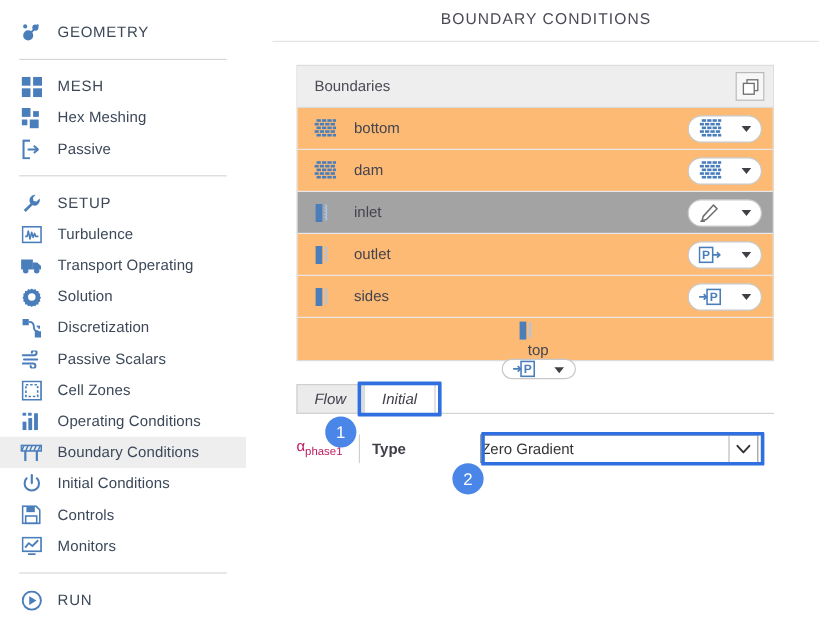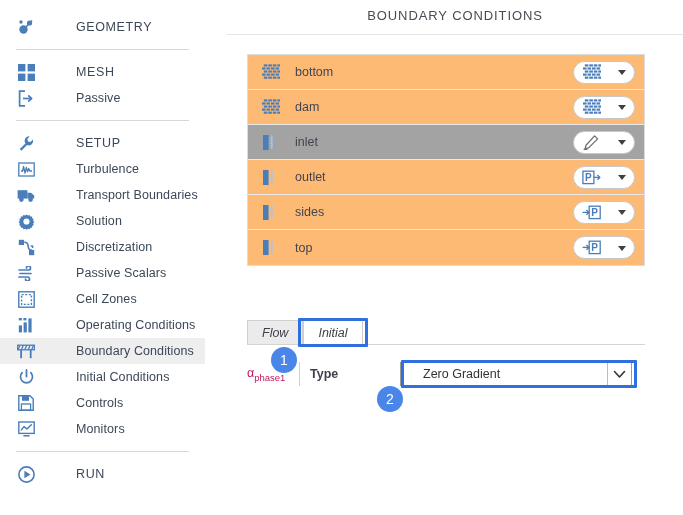--- a/index.html
+++ b/index.html
@@ -25,21 +25,20 @@
     position: relative;
     flex: 0 0 205px;
     padding-top: 14px;
   }
   .nav-item {
     display: flex;
     align-items: center;
     height: 26px;
     padding-left: 16px;
     cursor: default;
-    gap: 28px;
   }
   .nav-item.selected { background: #eeeeee; }
   .nav-ico {
     width: 20px; height: 20px;
     flex: 0 0 20px;
     margin-right: 12px;
     display: flex;
     align-items: center;
     justify-content: center;
   }
@@ -132,21 +131,21 @@
     cursor: pointer;
   }
   .bnd-row {
     height: 35px;
     border-bottom: 1px solid #e8e8e8;
     display: flex;
     align-items: center;
     padding: 0 9px 0 14px;
     background: #fdba74;
   }
-  .bnd-row:last-child { border-bottom: none; }
+  .bnd-row:last-child { border-bottom: none; flex-direction: column; }
   .bnd-row.selected { background: #a3a3a3; }
   .bnd-ico {
     width: 20px; height: 18px;
     flex: 0 0 20px;
     margin-right: 13px;
     display:flex; align-items:center; justify-content:flex-start;
   }
   .bnd-name {
     font-size: 12.5px;
     color: #44444f;
@@ -235,21 +234,21 @@
     border: 1px solid #9a9a9a;
     background: #fff;
     display: flex;
     align-items: center;
     cursor: pointer;
   }
   #type-select-value {
     flex: 1 1 auto;
     font-size: 12.5px;
     color: #333;
-    padding-left: 22px;
+    padding-left: 0;
   }
   #type-select-arrow {
     width: 24px; height: 22px;
     border-left: 1px solid #bdbdbd;
     display: flex; align-items: center; justify-content: center;
   }
 
   
   .anno-box {
     position: absolute;
@@ -295,20 +294,31 @@
             <rect x="9.6" y="0" width="7.4" height="7.4" fill="#4a7ebb"></rect>
             <rect x="0" y="9.6" width="7.4" height="7.4" fill="#4a7ebb"></rect>
             <rect x="9.6" y="9.6" width="7.4" height="7.4" fill="#4a7ebb"></rect>
           </svg>
         </span>
         <span class="nav-label group">MESH</span>
       </div>
       <div class="nav-item">
         <span class="nav-ico">
           <svg width="17" height="17" viewBox="0 0 17 17">
+            <rect x="0" y="0" width="7.4" height="7.4" fill="#4a7ebb"></rect>
+            <rect x="9.6" y="2.6" width="4.8" height="4.8" fill="#4a7ebb"></rect>
+            <rect x="0" y="9.6" width="4.8" height="4.8" fill="#4a7ebb"></rect>
+            <rect x="6.8" y="9.6" width="7.4" height="7.4" fill="#4a7ebb"></rect>
+          </svg>
+        </span>
+        <span class="nav-label">Hex Meshing</span>
+      </div>
+      <div class="nav-item">
+        <span class="nav-ico">
+          <svg width="17" height="17" viewBox="0 0 17 17">
             <path d="M7 1.2 H1.6 V15.8 H7" fill="none" stroke="#4a7ebb" stroke-width="1.7"></path>
             <path d="M5 8.5 H13.2" stroke="#4a7ebb" stroke-width="1.7"></path>
             <path d="M10.2 5.4 L13.6 8.5 L10.2 11.6" fill="none" stroke="#4a7ebb" stroke-width="1.7" stroke-linejoin="round"></path>
           </svg>
         </span>
         <span class="nav-label">Passive</span>
       </div>
       <div class="nav-sep"></div>
       <div class="nav-item">
         <span class="nav-ico">
@@ -329,21 +339,21 @@
       </div>
       <div class="nav-item">
         <span class="nav-ico">
           <svg width="18" height="15" viewBox="0 0 18 15">
             <path d="M0.6 2.2 H10.4 V10.6 H0.6 Z" fill="#4a7ebb"></path>
             <path d="M10.4 4.8 H14 L17.2 7.6 V10.6 H10.4 Z" fill="#4a7ebb"></path>
             <circle cx="4.4" cy="11.6" r="2.3" fill="#4a7ebb"></circle>
             <circle cx="13.6" cy="11.6" r="2.3" fill="#4a7ebb"></circle>
           </svg>
         </span>
-        <span class="nav-label">Transport Boundaries</span>
+        <span class="nav-label">Transport Operating</span>
       </div>
       <div class="nav-item">
         <span class="nav-ico">
           <svg width="17" height="17" viewBox="0 0 17 17">
             <path d="M8.5 0.8 l1.5 1.1 1.8-0.5 0.9 1.6 1.9 0.1 0.1 1.9 1.6 0.9 -0.5 1.8 1.1 1.5 -1.1 1.5 0.5 1.8 -1.6 0.9 -0.1 1.9 -1.9 0.1 -0.9 1.6 -1.8-0.5 -1.5 1.1 -1.5-1.1 -1.8 0.5 -0.9-1.6 -1.9-0.1 -0.1-1.9 -1.6-0.9 0.5-1.8 -1.1-1.5 1.1-1.5 -0.5-1.8 1.6-0.9 0.1-1.9 1.9-0.1 0.9-1.6 1.8 0.5 Z" fill="#4a7ebb" transform="scale(0.92) translate(0.7,0.7)"></path>
             <circle cx="8.5" cy="8.5" r="3.1" fill="#fff"></circle>
           </svg>
         </span>
         <span class="nav-label">Solution</span>
       </div>
@@ -444,20 +454,29 @@
   <div id="gutter"></div>
   <div id="gutter-thumb"></div>
   <div id="gutter-line"></div>
 
   <div id="main">
 
     <div id="page-title">BOUNDARY CONDITIONS</div>
     <div id="title-rule"></div>
 
     <div id="boundaries">
+      <div id="bnd-head">
+        <div id="bnd-head-title">Boundaries</div>
+        <div class="copy-btn">
+          <svg width="15" height="15" viewBox="0 0 15 15">
+            <rect x="4.5" y="1.5" width="9" height="9" fill="#fff" stroke="#6f6f6f" stroke-width="1.1"></rect>
+            <rect x="1.5" y="4.5" width="9" height="9" fill="#fff" stroke="#6f6f6f" stroke-width="1.1"></rect>
+          </svg>
+        </div>
+      </div>
       <div id="bnd-rows">
           <div class="bnd-row">
             <span class="bnd-ico">
               <svg width="18" height="16" viewBox="-2 0 20 17">
                 <rect x="0" y="0" width="4" height="2.4" fill="#4a7ebb"></rect>
                 <rect x="5" y="0" width="4" height="2.4" fill="#4a7ebb"></rect>
                 <rect x="10" y="0" width="4" height="2.4" fill="#4a7ebb"></rect>
                 <rect x="15" y="0" width="4" height="2.4" fill="#4a7ebb"></rect>
                 <rect x="-2" y="3.4" width="4" height="2.4" fill="#4a7ebb"></rect>
                 <rect x="3" y="3.4" width="4" height="2.4" fill="#4a7ebb"></rect>

